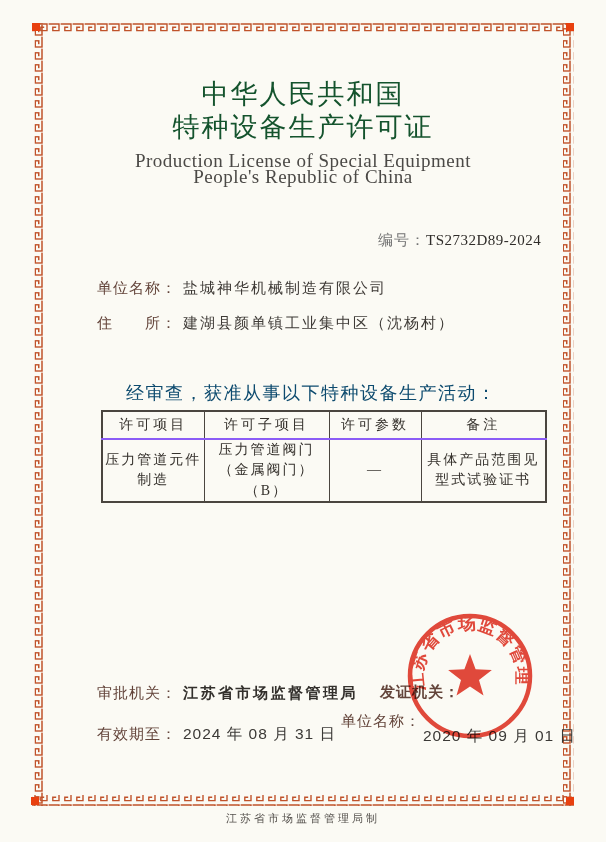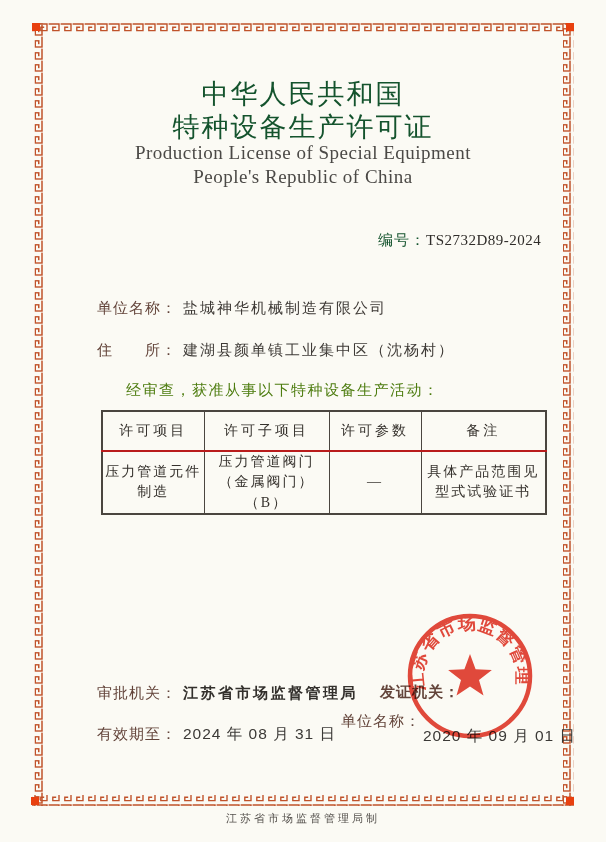--- a/index.html
+++ b/index.html
@@ -15,46 +15,46 @@
   .center { left:0; right:0; text-align:center; }
 
   
   .title-cn {
     font-weight:normal; color:#14532d; font-size:27px;
     letter-spacing:2px; line-height:32px;
   }
   .title-cn1 { top:78; top:78px; }
   .title-cn2 { top:111px; }
   .title-en { color:#4b4946; font-size:19px; letter-spacing:.5px; }
-  .title-en1 { top:142px; }
+  .title-en1 { top:150px; }
   .title-en2 { top:166px; }
 
   
   .license-no { top:231px; left:378px; font-size:15px; letter-spacing:1px; }
-  .license-no .lbl { color:#14532d; }
+  .license-no .lbl { color:#737373; }
   .license-no .val { color:#2f2c29; letter-spacing:.5px; }
 
   
   .fields { left:97px; top:277px; width:470px; }
-  .field-row { margin-bottom:13px; font-size:15px; line-height:22px; white-space:nowrap;margin-top:20px; }
+  .field-row { margin-bottom:13px; font-size:15px; line-height:22px; white-space:nowrap; }
   .field-label { color:#63443a; letter-spacing:1px; }
   .field-value { color:#3e3a36; letter-spacing:2px; margin-left:6px; }
 
-  .statement { left:126px; top:381px; font-size:15px; color:#4d7c0f; letter-spacing:1.5px; }
+  .statement { left:126px; top:381px; font-size:18px; color:#0c4a6e; letter-spacing:1.5px; }
 
   
   .license-table {
     left:101px; top:410px; width:444px;
     border-collapse:collapse; table-layout:fixed;
     border:2px solid #4a453f;
     font-size:14px; color:#36322d;
   }
   .license-table th {
-    height:40px; font-weight:normal; letter-spacing:3px;
-    border-bottom:2px solid #b91c1c; border-right:1px solid #4a453f;
+    height:28px; font-weight:normal; letter-spacing:3px;
+    border-bottom:2px solid #8b5cf6; border-right:1px solid #4a453f;
   }
   .license-table td {
     height:48px; text-align:center; vertical-align:middle;
     border-right:1px solid #4a453f;
     letter-spacing:2px; line-height:1.45;
     white-space:pre-line;
   }
   .license-table th:last-child, .license-table td:last-child { border-right:none; }
 
   

